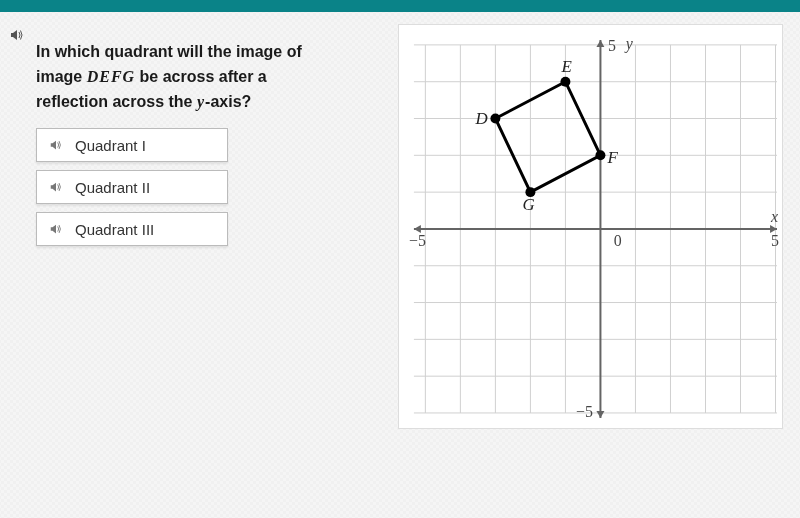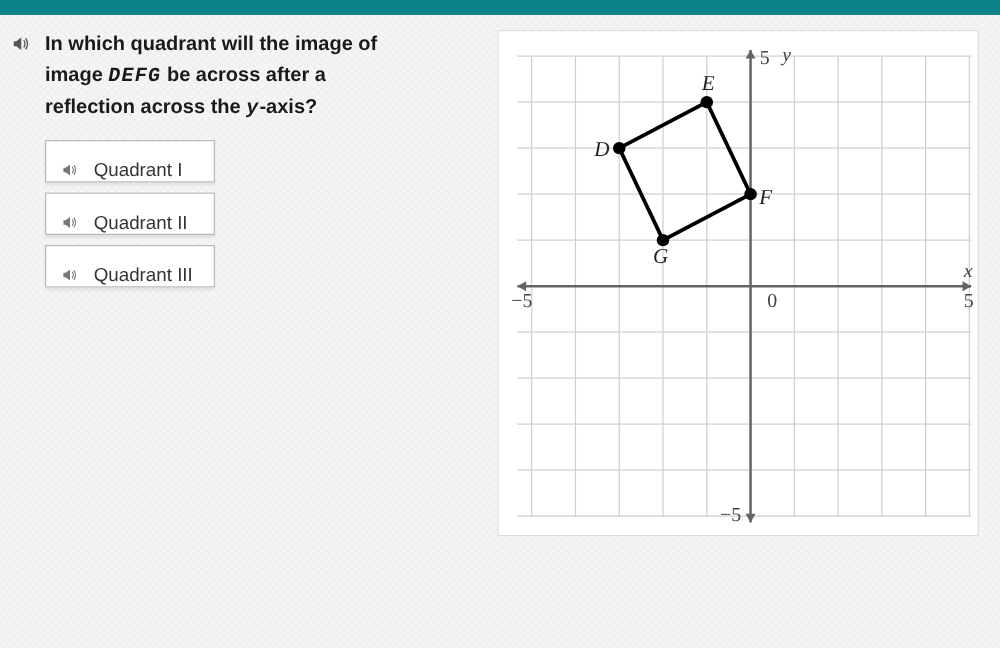--- a/index.html
+++ b/index.html
@@ -38,33 +38,34 @@
       flex-shrink: 0;
       display: flex;
       align-items: center;
       justify-content: center;
     }
     .question-text {
       font-size: 16px;
       line-height: 1.55;
       color: #1a1a1a;
       font-weight: 600;
+      margin-top: 16px;
     }
     .math-var {
-      font-family: Liberation Mono, monospace;
+      font-family: Liberation Serif, serif;
       font-style: italic;
       letter-spacing: 1px;
     }
     .options {
       padding-left: 28px;
     }
     .option-btn {
       display: flex;
-      align-items: flex-end;
-      width: 136px;
+      align-items: center;
+      width: 192px;
       height: 34px;
       background: #fff;
       border: 1px solid #bbb;
       margin-bottom: 8px;
       padding: 0 10px;
       cursor: pointer;
       box-shadow: 0 2px 2px rgba(0,0,0,0.08);
     }
     .option-btn .audio-icon {
       margin-top: 0;

